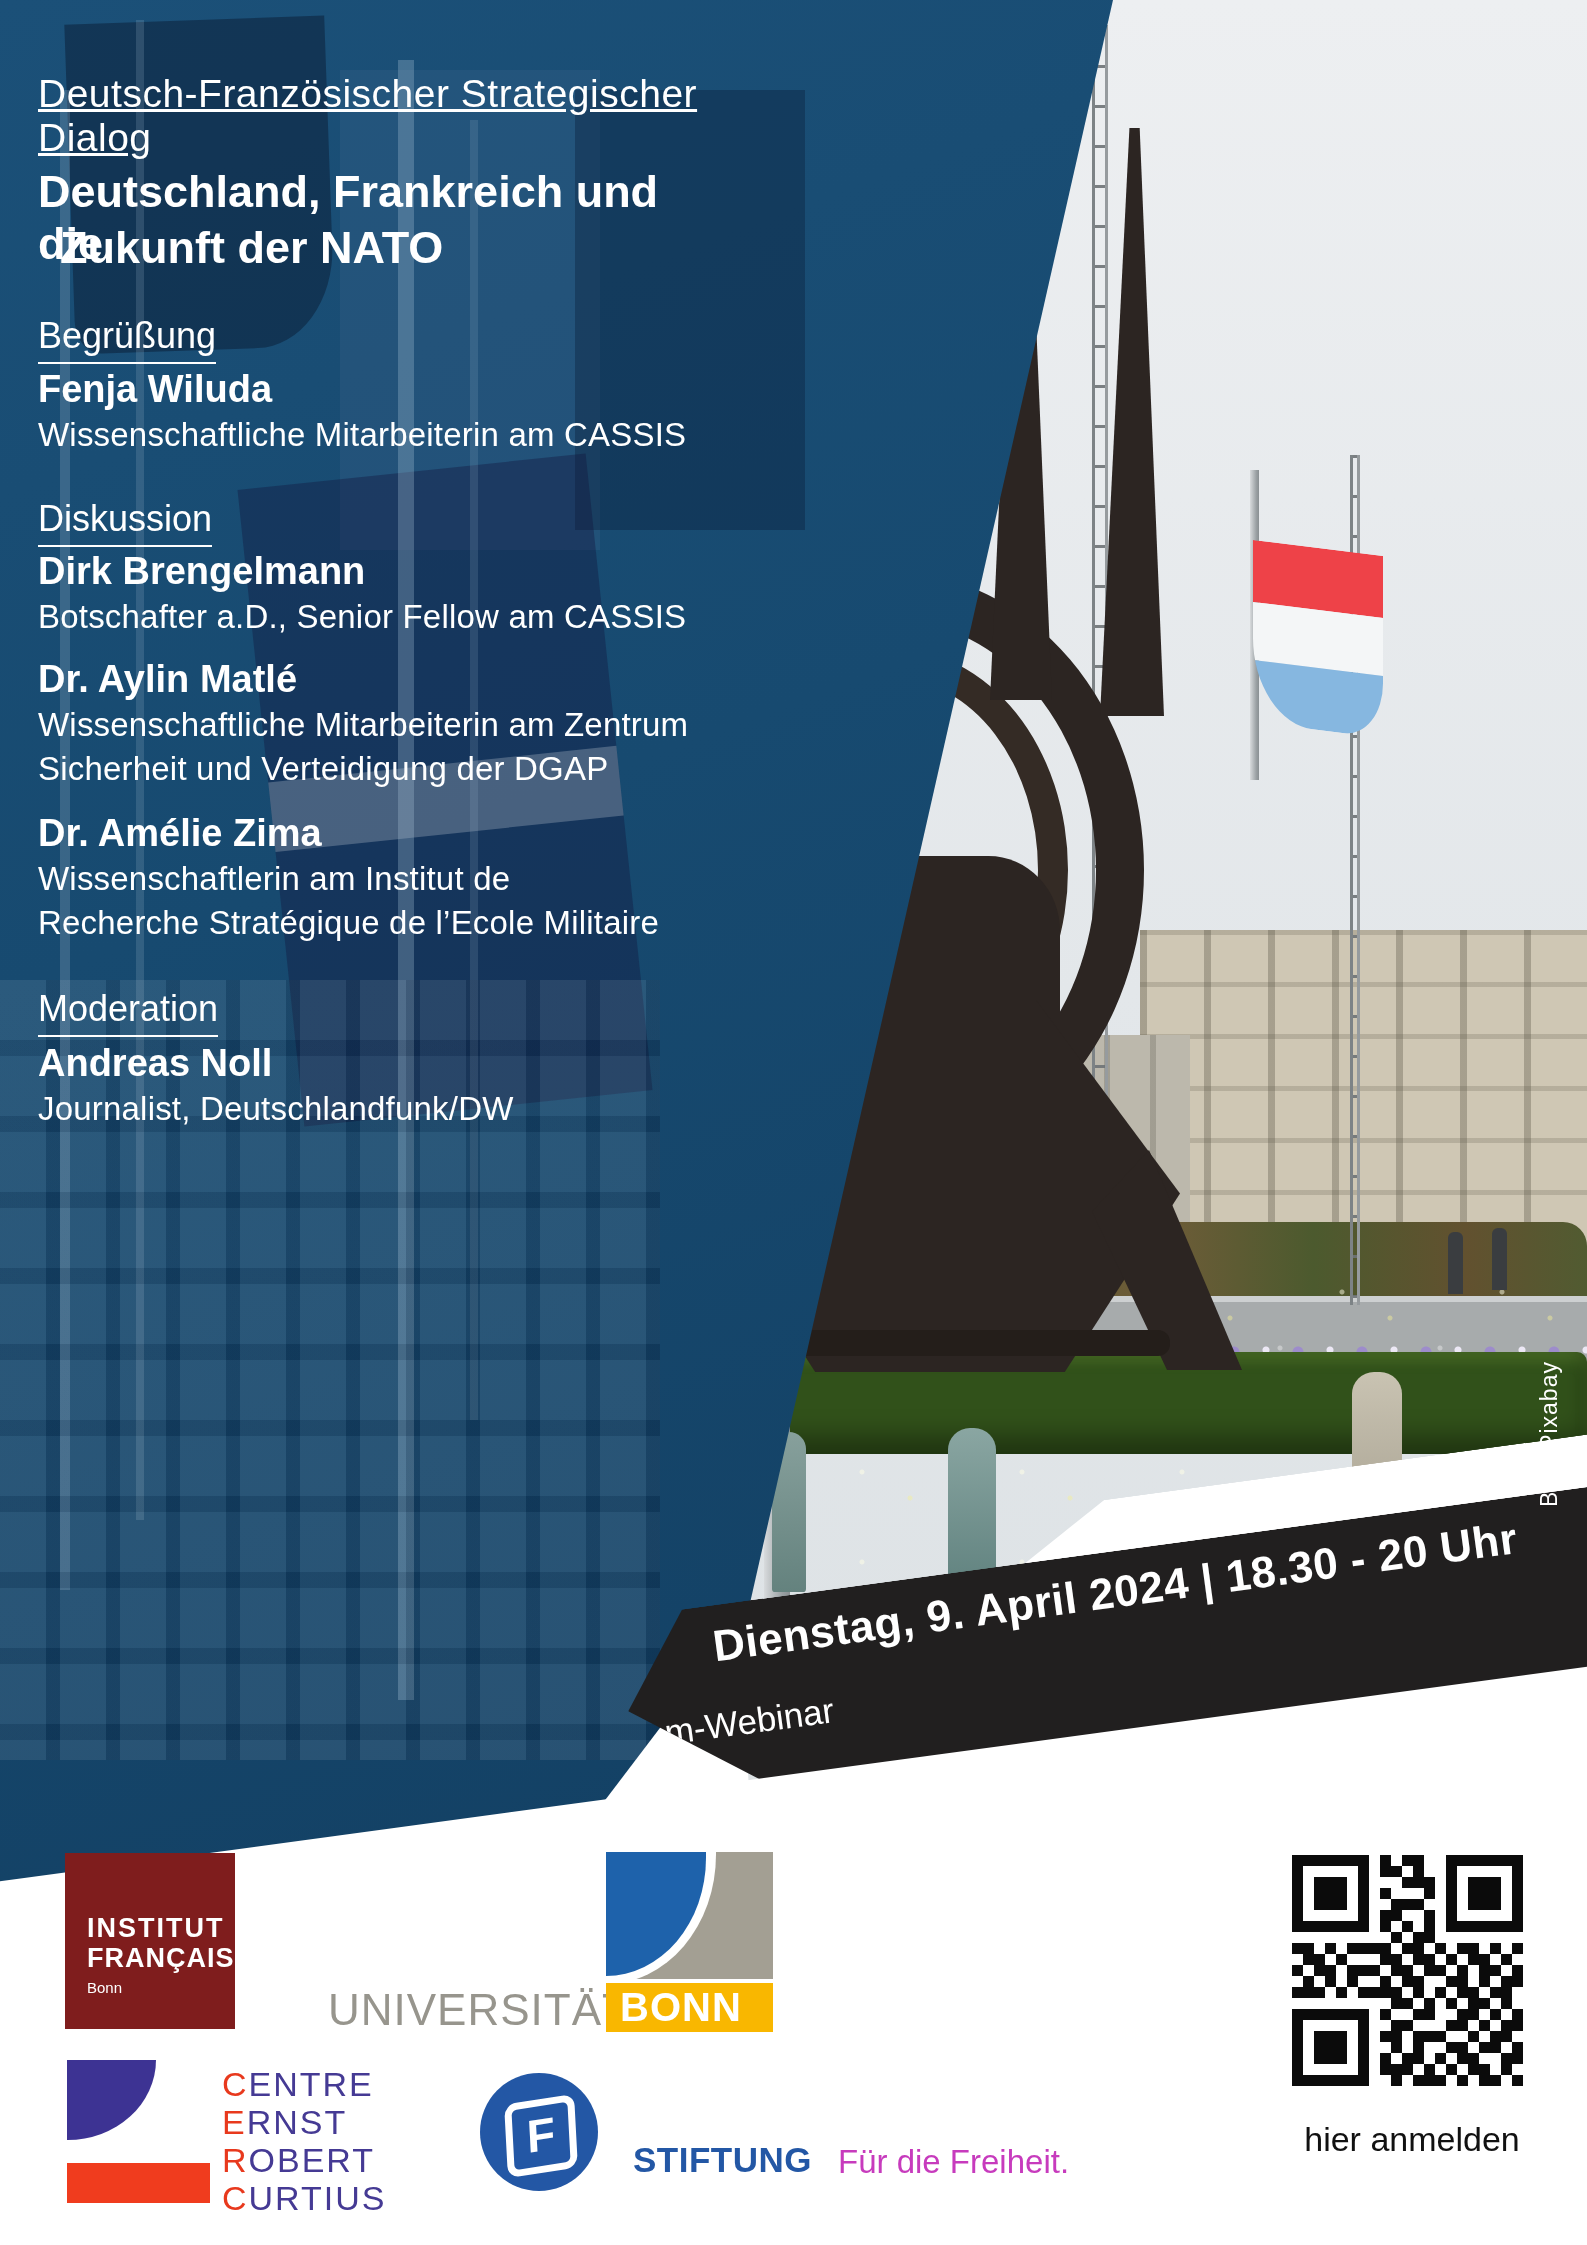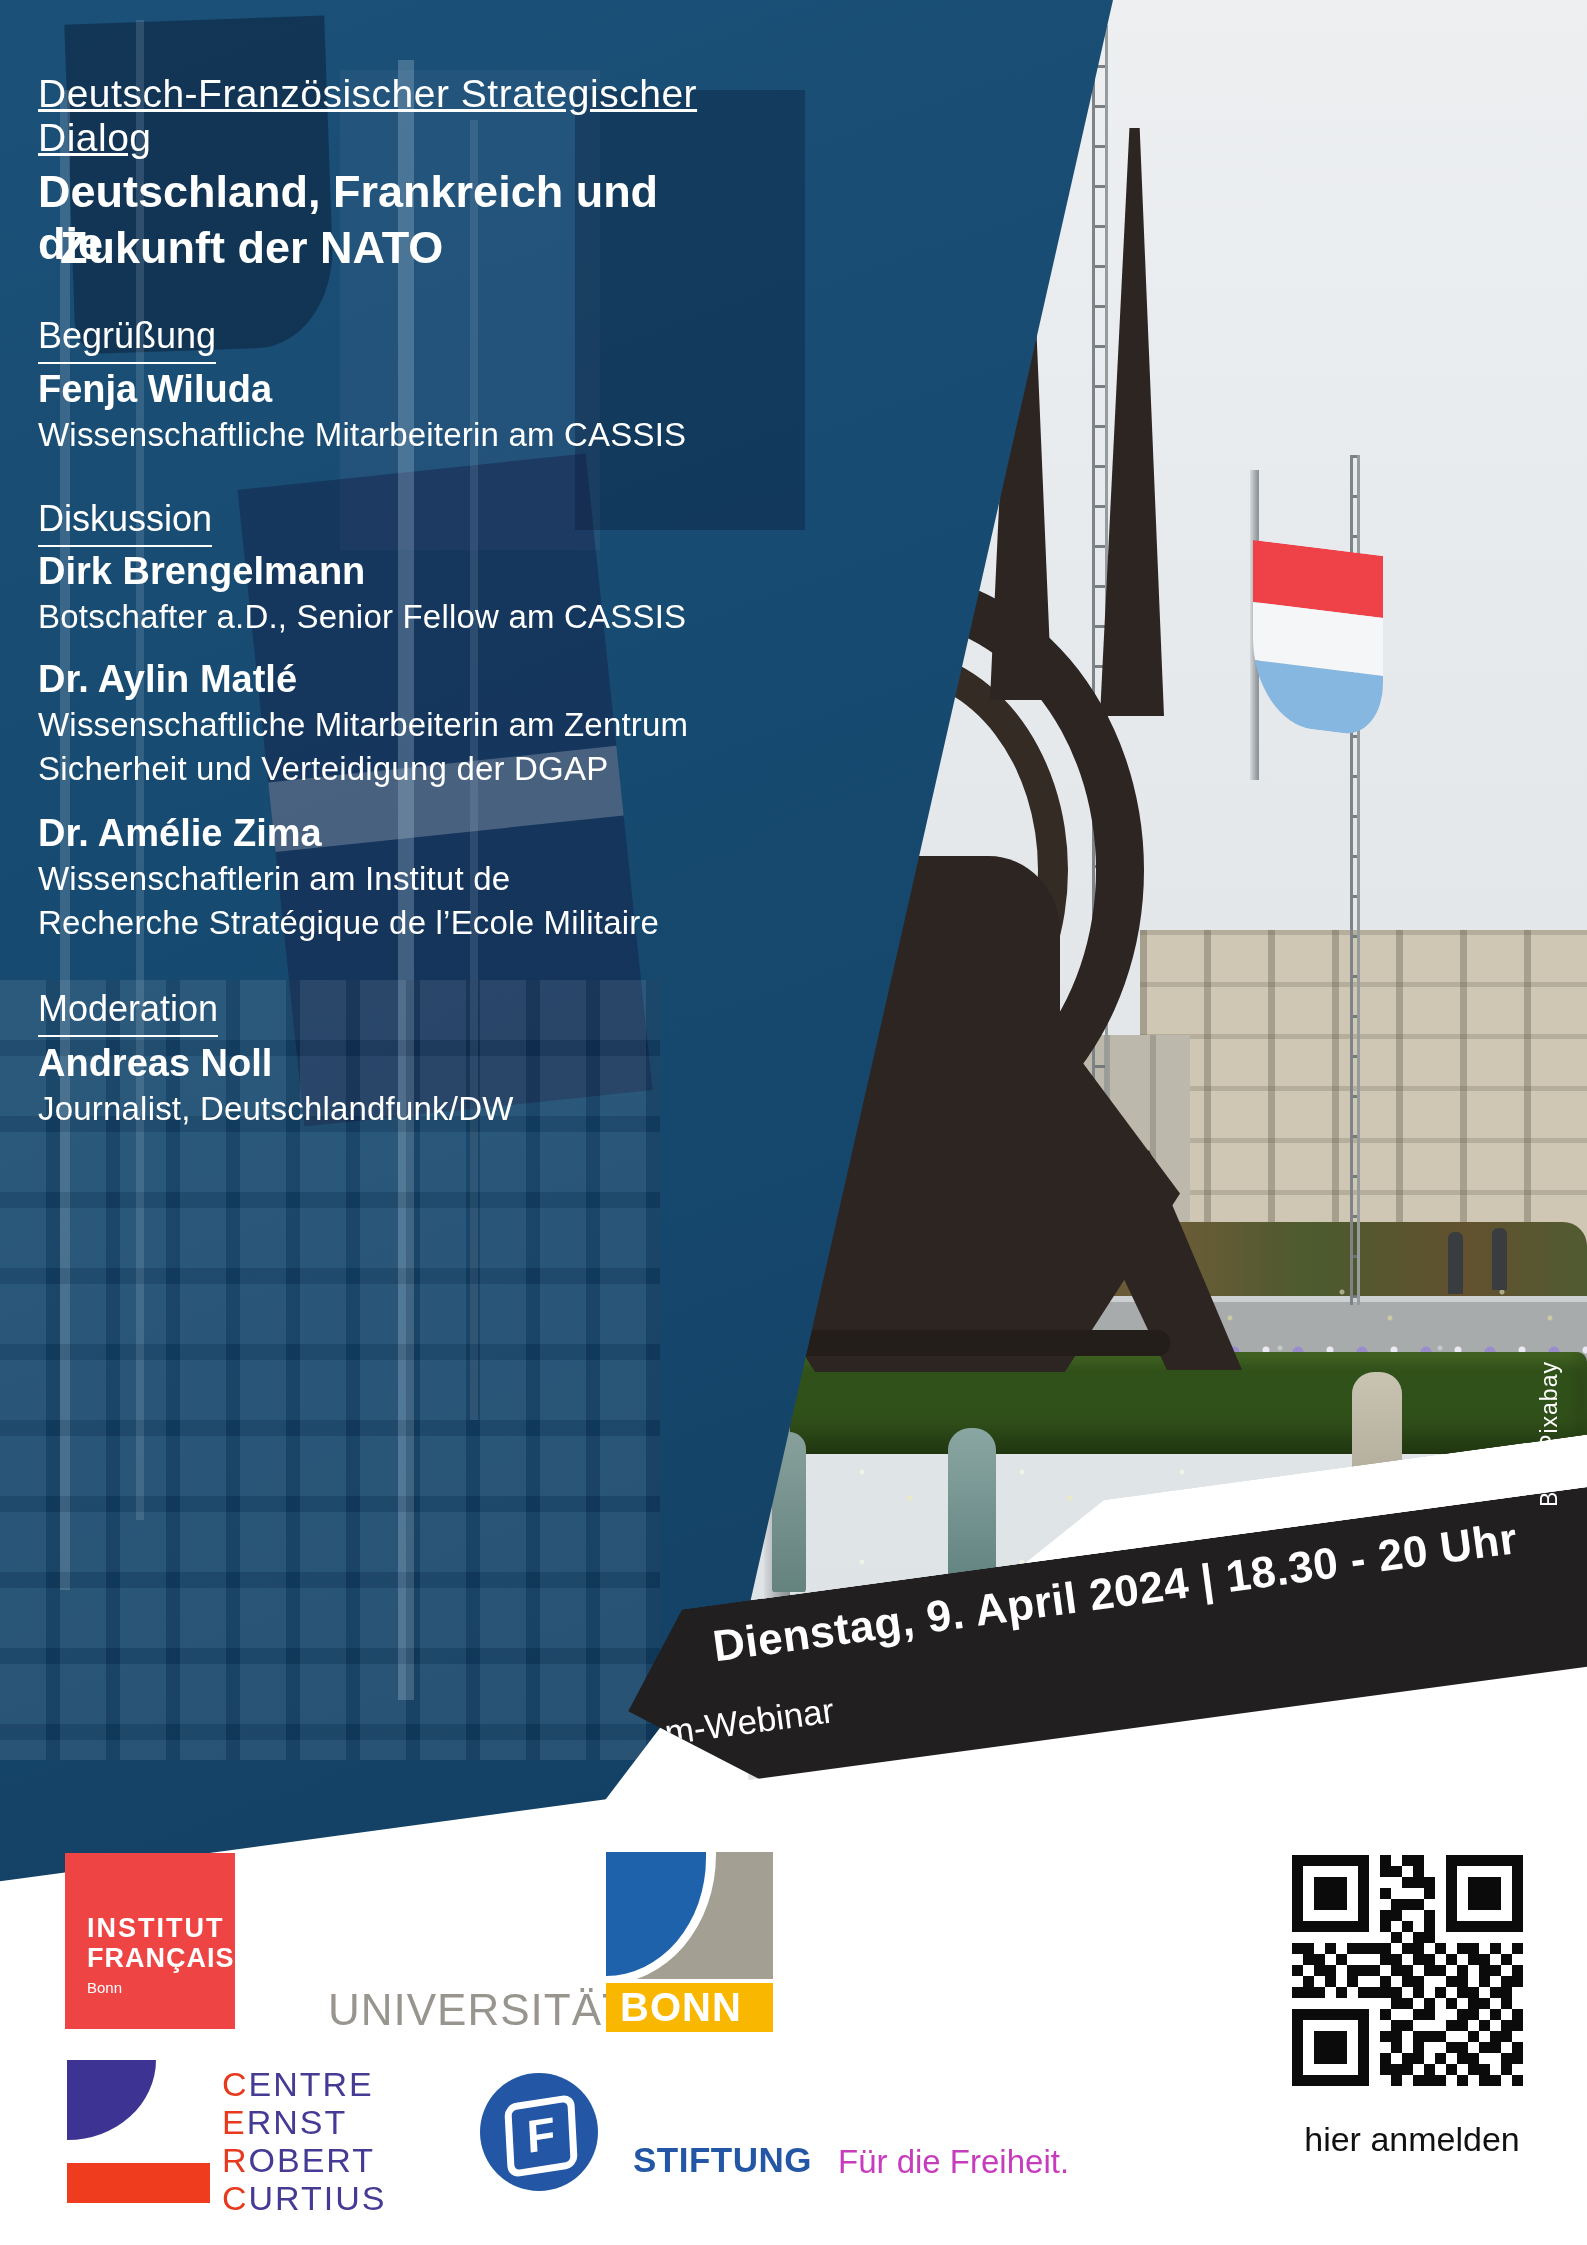--- a/index.html
+++ b/index.html
@@ -93,21 +93,21 @@
   .ribbon-black{position:absolute;left:0;top:52px;width:100%;height:180px;background:#211f1f;
     clip-path:polygon(762px 0,100% 0,100% 100%,818px 100%,695px 52%);}
   .ribbon-below{position:absolute;left:0;top:230px;width:100%;height:530px;background:#ffffff;}
   .rb-line1{position:absolute;left:788px;top:16px;color:#fff;font-size:44px;font-weight:700;letter-spacing:.5px;white-space:nowrap;}
   .rb-line2{position:absolute;left:668px;top:100px;color:#fff;font-size:35px;font-weight:400;white-space:nowrap;}
   .white-notch{position:absolute;left:590px;top:1620px;width:160px;height:200px;background:#fff;z-index:3;
     clip-path:polygon(95% 0,100% 100%,0 100%);}
 
   
   .footer{position:absolute;left:0;top:1780px;width:1587px;height:465px;z-index:6;}
-  .if-logo{position:absolute;left:65px;top:73px;width:170px;height:176px;background:#ef4444;color:#fff;}
+  .if-logo{position:absolute;left:65px;top:73px;width:170px;height:176px;background:#7f1d1d;color:#fff;}
   .if-logo .l1{position:absolute;left:22px;top:60px;font-size:27px;font-weight:700;letter-spacing:2px;}
   .if-logo .l2{position:absolute;left:22px;top:90px;font-size:27px;font-weight:700;letter-spacing:1px;}
   .if-logo .l3{position:absolute;left:22px;top:126px;font-size:15px;font-weight:400;}
   .ub-text{position:absolute;left:328px;top:205px;font-size:44px;color:#97958d;letter-spacing:1px;}
   .ub-emblem{position:absolute;left:606px;top:72px;width:167px;height:127px;background:#a39f93;overflow:hidden;}
   .ub-white{position:absolute;left:0;top:0;width:66%;height:104%;background:#fff;border-bottom-right-radius:100% 98%;}
   .ub-blue{position:absolute;left:0;top:0;width:60%;height:98%;background:#1e62ab;border-bottom-right-radius:100% 95%;}
   .ub-bar{position:absolute;left:606px;top:203px;width:167px;height:49px;background:#f9b700;color:#fff;
     font-size:40px;font-weight:700;letter-spacing:1px;line-height:49px;padding-left:14px;box-sizing:border-box;}
   .cassis{position:absolute;left:813px;top:75px;width:190px;height:178px;background:#ffffff;overflow:hidden;}

